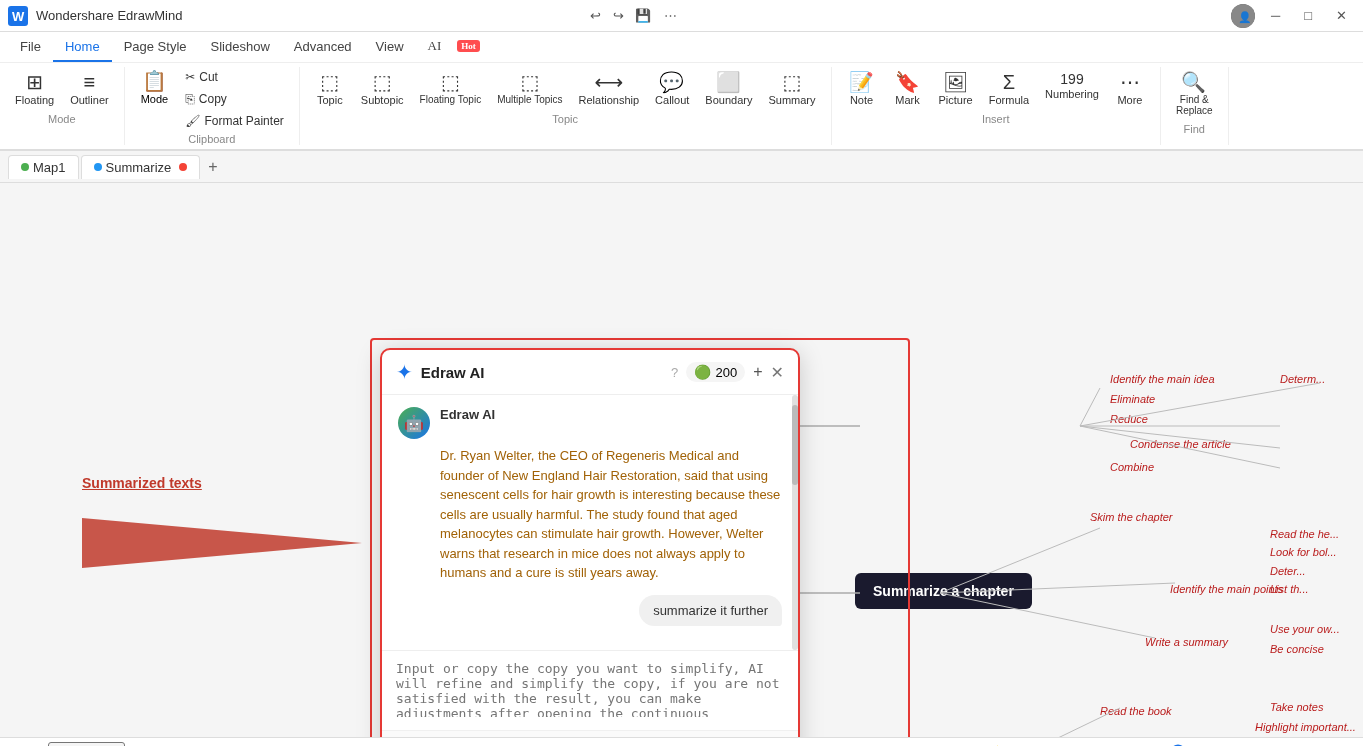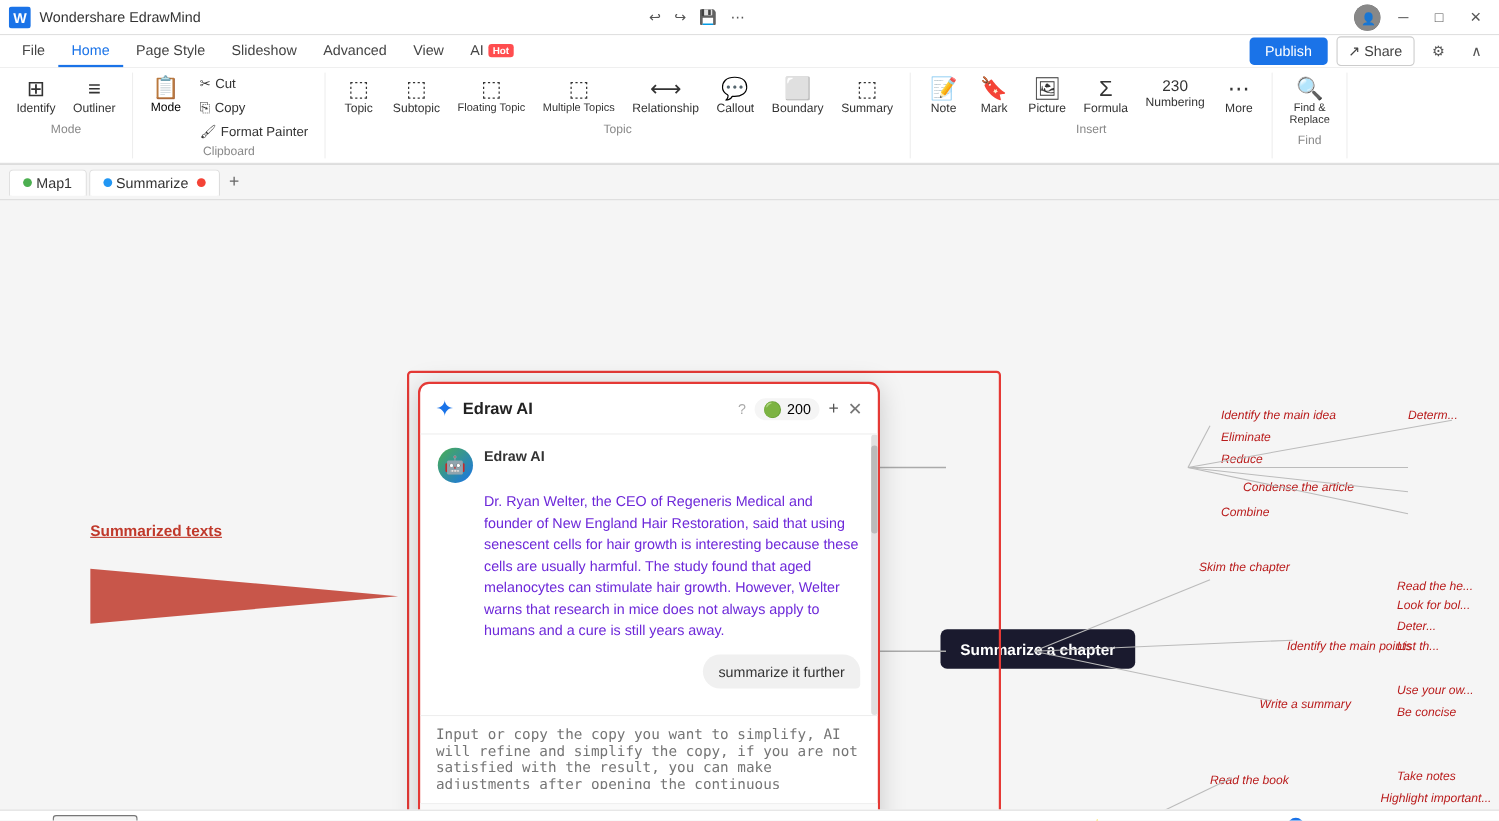--- a/index.html
+++ b/index.html
@@ -21,21 +21,21 @@
     .tb-nav-btn { background: none; border: none; cursor: pointer; padding: 2px 4px; font-size: 13px; color: #555; }
     .title-bar-right { display: flex; align-items: center; gap: 8px; }
     .win-btn { background: none; border: none; cursor: pointer; padding: 4px 8px; font-size: 13px; color: #555; }
     .avatar { width: 24px; height: 24px; border-radius: 50%; background: #666; overflow: hidden; }
 
     
     .ribbon { background: #fff; border-bottom: 1px solid #ddd; }
     .ribbon-tabs { display: flex; align-items: center; padding: 0 8px; border-bottom: 1px solid #eee; }
     .ribbon-tab { padding: 6px 12px; font-size: 13px; cursor: pointer; color: #444; border-bottom: 2px solid transparent; }
     .ribbon-tab.active { color: #1a73e8; border-bottom: 2px solid #1a73e8; }
-    .ribbon-tab-ai { display: flex; align-items: center; gap: 4px; }
+    .ribbon-tab-ai { display: flex; align-items: center; gap: 16px; font-family: Liberation Serif, serif; }
     .hot-badge { background: #ff4d4f; color: #fff; font-size: 9px; padding: 1px 4px; border-radius: 3px; font-weight: bold; text-align: center; }
     .ribbon-actions { margin-left: auto; display: flex; align-items: center; gap: 8px; }
     .publish-btn { background: #1a73e8; color: #fff; border: none; padding: 5px 14px; border-radius: 4px; cursor: pointer; font-size: 13px; }
     .share-btn { background: none; border: 1px solid #ccc; padding: 5px 10px; border-radius: 4px; cursor: pointer; font-size: 13px; color: #444; }
 
     
     .ribbon-content { display: flex; align-items: stretch; padding: 4px 0; background: #fff; border-bottom: 1px solid #ddd; }
     .ribbon-group { display: flex; flex-direction: column; align-items: center; padding: 0 8px; border-right: 1px solid #eee; }
     .ribbon-group-items { display: flex; align-items: flex-start; gap: 2px; }
     .ribbon-group-label { font-size: 11px; color: #888; margin-top: 2px; text-align: center; }
@@ -92,21 +92,21 @@
     .ai-help { font-size: 13px; color: #aaa; margin-left: 2px; }
     .ai-tokens { display: flex; align-items: center; gap: 4px; background: #f5f5f5; border-radius: 12px; padding: 2px 8px; font-size: 13px; }
     .ai-token-icon { font-size: 14px; }
     .ai-add-btn { background: none; border: none; cursor: pointer; font-size: 16px; color: #555; }
     .ai-close { background: none; border: none; cursor: pointer; font-size: 16px; color: #777; }
 
     .ai-body { padding: 12px 16px; flex: 1; overflow-y: auto; min-height: 200px; }
     .ai-message { display: flex; gap: 10px; margin-bottom: 12px; }
     .ai-avatar { width: 32px; height: 32px; border-radius: 50%; background: linear-gradient(135deg, #4caf50, #1a73e8); display: flex; align-items: center; justify-content: center; color: #fff; font-size: 16px; flex-shrink: 0; }
     .ai-sender { font-size: 13px; font-weight: 600; color: #333; margin-bottom: 4px; }
-    .ai-text { font-size: 13px; color: #6d28d9; line-height: 1.5; margin-top: 24px; }
+    .ai-text { font-size: 13px; color: #a16207; line-height: 1.5; margin-top: 24px; }
     .user-bubble { background: #f0f0f0; border-radius: 16px 16px 4px 16px; padding: 8px 14px; font-size: 13px; color: #333; display: inline-block; margin-left: auto; margin-right: 0; }
     .user-msg-row { display: flex; justify-content: flex-end; margin-bottom: 12px; }
 
     .ai-input-area { border-top: 1px solid #eee; }
     .ai-textarea-wrap { padding: 10px 14px; }
     .ai-textarea { width: 100%; border: none; outline: none; font-size: 13px; color: #888; resize: none; height: 56px; }
     .ai-bottom-bar { display: flex; align-items: center; gap: 8px; padding: 8px 14px; background: #fafafa; border-top: 1px solid #f0f0f0; }
     .ai-bottom-icon { font-size: 16px; color: #888; cursor: pointer; }
     .ai-tag { display: flex; align-items: center; gap: 4px; background: #e8f0fe; border-radius: 12px; padding: 3px 10px; font-size: 12px; color: #1a73e8; }
     .ai-tag-close { cursor: pointer; color: #888; font-size: 12px; }
@@ -173,38 +173,29 @@
     <div class="ribbon-tab">File</div>
     <div class="ribbon-tab active">Home</div>
     <div class="ribbon-tab">Page Style</div>
     <div class="ribbon-tab">Slideshow</div>
     <div class="ribbon-tab">Advanced</div>
     <div class="ribbon-tab">View</div>
     <div class="ribbon-tab ribbon-tab-ai">
       <span>AI</span>
       <span class="hot-badge">Hot</span>
     </div>
-    <div class="ribbon-actions">
-      <button class="publish-btn">Publish</button>
-      <button class="share-btn">
-        <span>↗</span>
-        <span>Share</span>
-      </button>
-      <button class="win-btn">⚙</button>
-      <button class="win-btn">∧</button>
-    </div>
   </div>
 
   <div class="ribbon-content">
 
     <div class="ribbon-group">
       <div class="ribbon-group-items">
         <button class="ribbon-btn large">
           <span class="ribbon-icon">⊞</span>
-          <span>Identify</span>
+          <span>Floating</span>
         </button>
         <button class="ribbon-btn large">
           <span class="ribbon-icon">≡</span>
           <span>Outliner</span>
         </button>
       </div>
       <span class="ribbon-group-label">Mode</span>
     </div>
 
     <div class="ribbon-group">
@@ -283,21 +274,21 @@
         </button>
         <button class="ribbon-btn">
           <span class="ribbon-icon">🖼</span>
           <span>Picture</span>
         </button>
         <button class="ribbon-btn">
           <span class="ribbon-icon">Σ</span>
           <span>Formula</span>
         </button>
         <button class="ribbon-btn">
-          <span class="ribbon-icon" style="font-size:14px">230</span>
+          <span class="ribbon-icon" style="font-size:14px">199</span>
           <span>Numbering</span>
         </button>
         <button class="ribbon-btn">
           <span class="ribbon-icon">⋯</span>
           <span>More</span>
         </button>
       </div>
       <span class="ribbon-group-label">Insert</span>
     </div>
 

